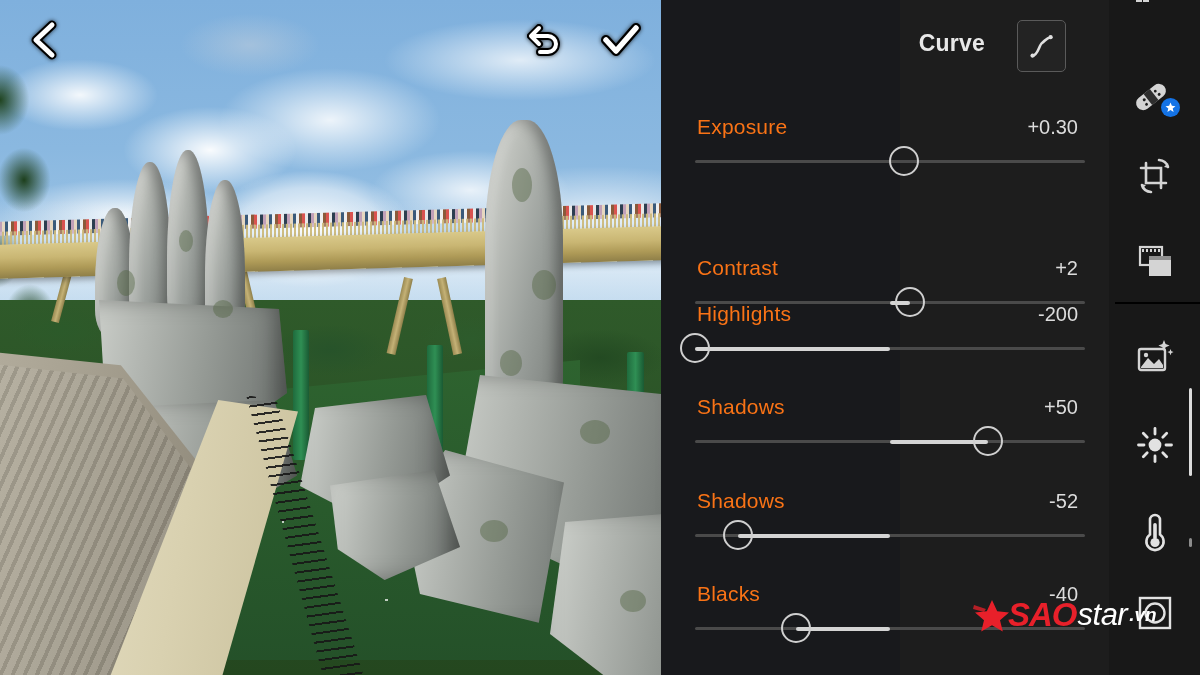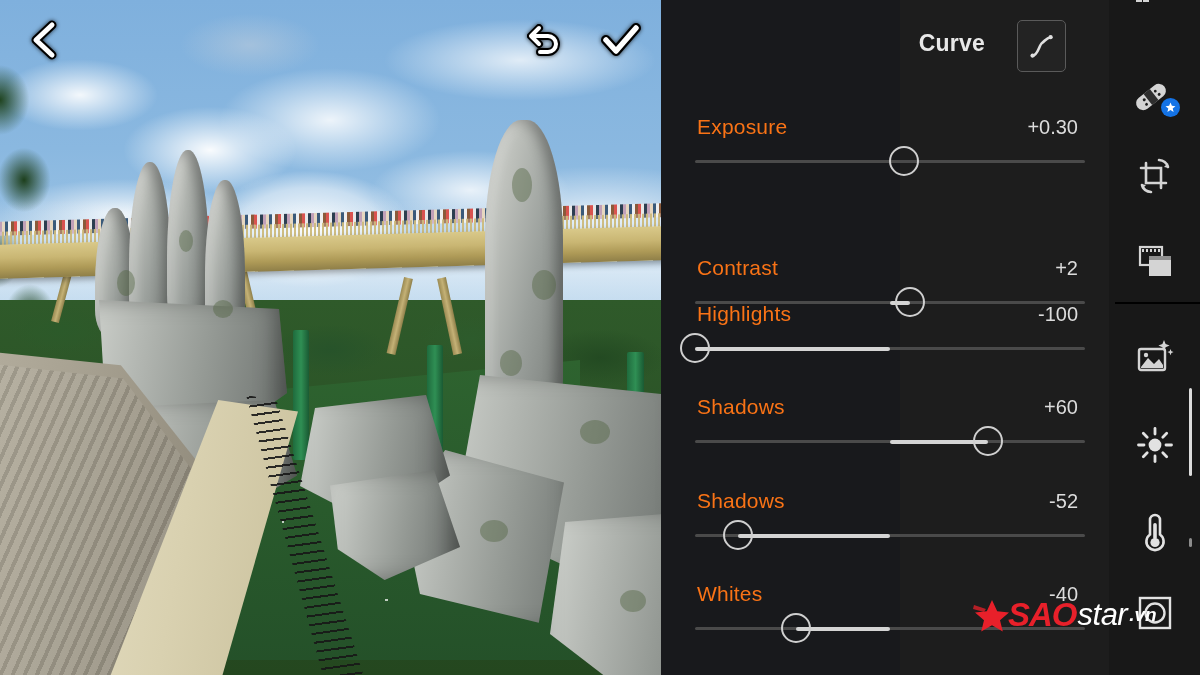--- a/index.html
+++ b/index.html
@@ -257,41 +257,41 @@
         </div>
         <div class="slider-block" style="top: 208.4px; margin-top: 48px;">
           <div class="sl-name">Contrast</div>
           <div class="sl-val">+2</div>
           <div class="sl-track"></div>
           <div class="sl-fill" style="left: 229px; width: 19.5px;"></div>
           <div class="sl-knob" style="left: 233.5px;"></div>
         </div>
         <div class="slider-block" style="top: 301.8px;">
           <div class="sl-name">Highlights</div>
-          <div class="sl-val">-100</div>
+          <div class="sl-val">-200</div>
           <div class="sl-track"></div>
           <div class="sl-fill" style="left: 34px; width: 195px;"></div>
           <div class="sl-knob" style="left: 19px;"></div>
         </div>
         <div class="slider-block" style="top: 395.2px;">
           <div class="sl-name">Shadows</div>
-          <div class="sl-val">+60</div>
+          <div class="sl-val">+50</div>
           <div class="sl-track"></div>
           <div class="sl-fill" style="left: 229px; width: 97.5px;"></div>
           <div class="sl-knob" style="left: 311.5px;"></div>
         </div>
         <div class="slider-block" style="top: 488.6px;">
           <div class="sl-name">Shadows</div>
           <div class="sl-val">-52</div>
           <div class="sl-track"></div>
           <div class="sl-fill" style="left: 76.9px; width: 152.1px;"></div>
           <div class="sl-knob" style="left: 61.9px;"></div>
         </div>
         <div class="slider-block" style="top: 582px;">
-          <div class="sl-name">Whites</div>
+          <div class="sl-name">Blacks</div>
           <div class="sl-val">-40</div>
           <div class="sl-track"></div>
           <div class="sl-fill" style="left: 135.4px; width: 93.6px;"></div>
           <div class="sl-knob" style="left: 120.4px;"></div>
         </div>
       </div>
   </div>
 
   <div class="toolbar"></div>
 

